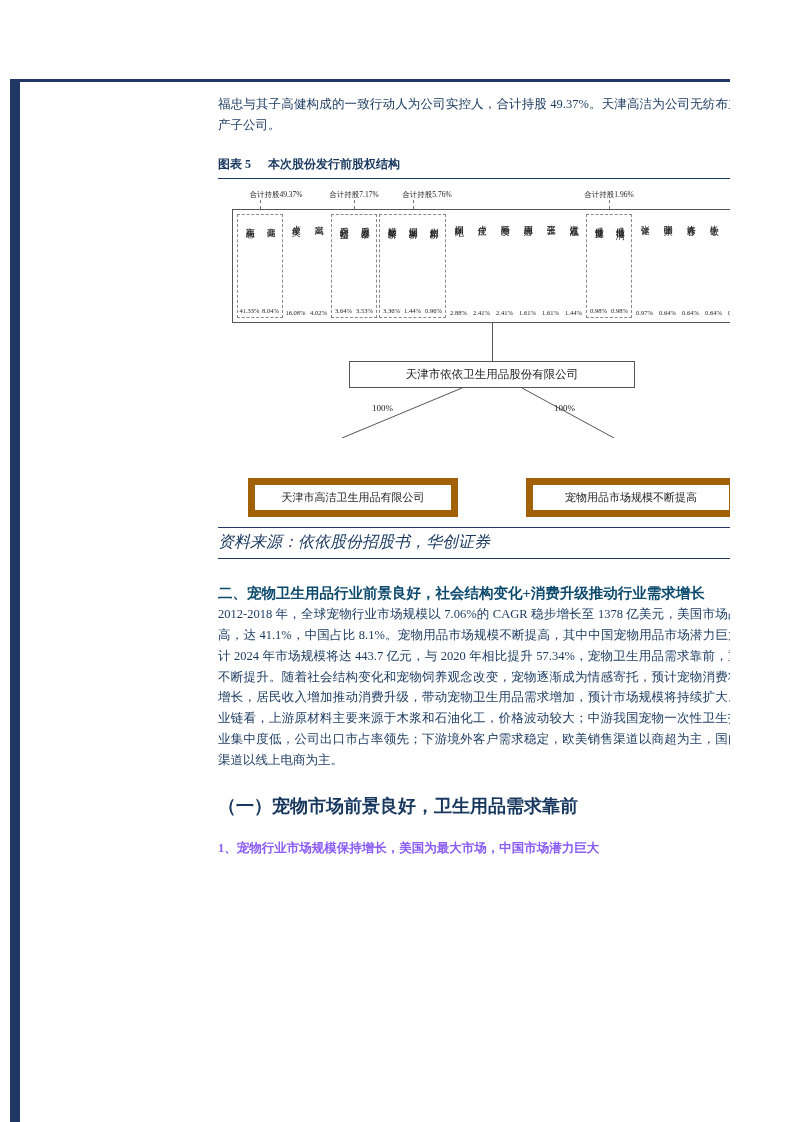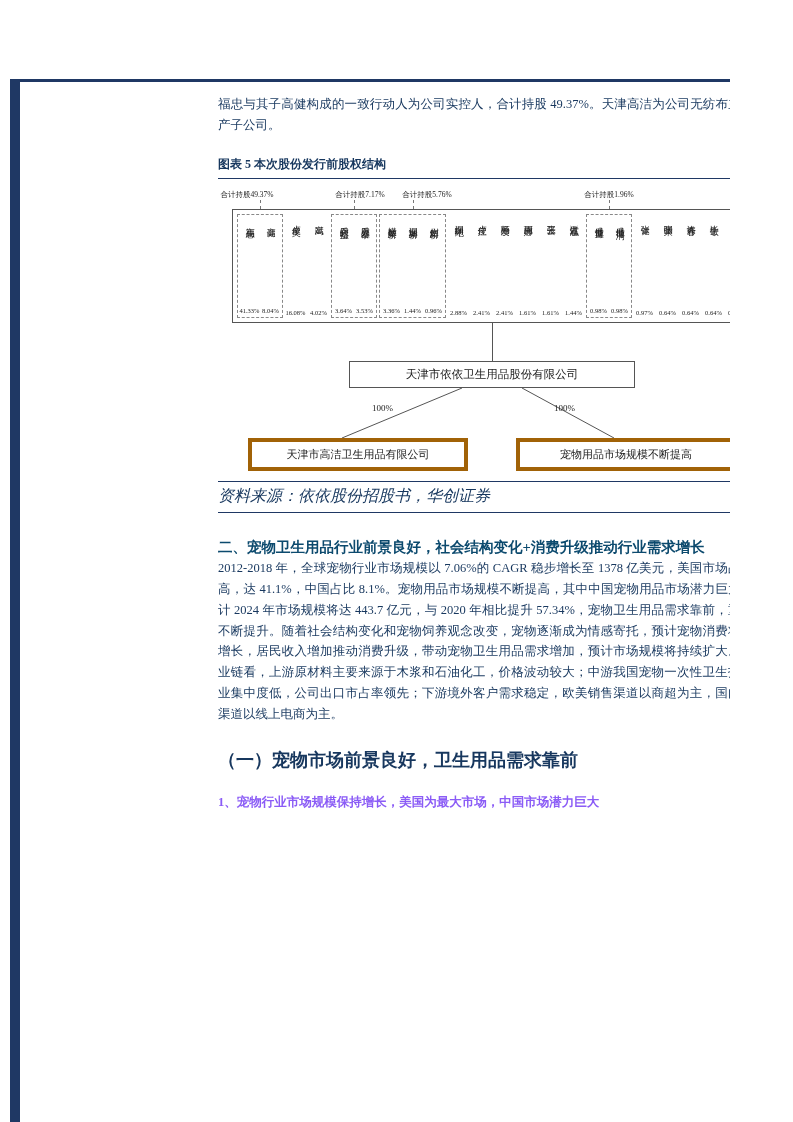--- a/index.html
+++ b/index.html
@@ -27,21 +27,21 @@
     text-align: justify; color: #17375E;
   }
   p.body-text b { color: #17375E; }
 
   
   .figure { margin-top: 20px; }
   .figure-header {
     font-size: 12px; font-weight: bold; color: #17375E;
     padding-bottom: 5px; border-bottom: 1.5px solid #1F3864;
   }
-  .figure-header .fig-label { }
+  .figure-header .fig-label { margin-right: 14px; }
 
   
   .diagram { position: relative; width: 540px; margin: 6px auto 0 auto; color: #222; }
   .labels-layer { position: relative; height: 24px; }
   .group-label {
     position: absolute; bottom: 9px; transform: translateX(-50%);
     font-size: 7.5px; white-space: nowrap; color: #222;
   }
   .group-tick { position: absolute; bottom: 0; height: 9px; width: 0; border-left: 1px dashed #777; }
   .outer-box { border: 1px solid #555; margin: 0 10px; }
@@ -61,22 +61,22 @@
     width: 260px; margin: 0 auto; border: 1px solid #555;
     text-align: center; font-size: 11.5px; padding: 5px 12px; background:#fff;
   }
   .subs-connectors { position: relative; height: 50px; }
   .subs-connectors svg { display: block; }
   .pct-label { position: absolute; font-size: 9px; color: #222; }
   .pct-label.left  { left: 150px; top: 15px; }
   .pct-label.right { left: 332px; top: 15px; }
   .subs-row { display: flex; justify-content: space-between; padding: 0 26px; }
   .sub-box {
-    width: 188px; border: 4px solid #a16207; text-align: center;
-    font-size: 11px; padding: 5px 12px; background:#fff;
+    width: 188px; border: 7px solid #a16207; text-align: center;
+    font-size: 11px; padding: 5px 4px; background:#fff;margin-top:40px;
   }
 
   .figure-source {
     margin-top: 10px;
     border-top: 1.5px solid #1F3864; border-bottom: 1.5px solid #1F3864;
     padding: 4px 0 5px 0;
     font-size: 16px; font-style: italic; color: #17375E;
   }
 
   h2.sec {
@@ -104,23 +104,23 @@
     <p class="body-text">福忠与其子高健构成的一致行动人为公司实控人，合计持股 49.37%。天津高洁为公司无纺布主要生产子公司。</p>
 
     <div class="figure">
       <div class="figure-header">
         <span class="fig-label">图表 5</span>
         <span class="fig-title">本次股份发行前股权结构</span>
       </div>
 
       <div class="diagram">
         <div class="labels-layer">
-            <div class="group-label" style="left: 25px;">合计持股49.37%</div>
+            <div class="group-label" style="left: 54px;">合计持股49.37%</div>
             <div class="group-tick" style="left: 38px;"></div>
-            <div class="group-label" style="left: 138px;">合计持股7.17%</div>
+            <div class="group-label" style="left: 132px;">合计持股7.17%</div>
             <div class="group-tick" style="left: 132px;"></div>
             <div class="group-label" style="left: 205px;">合计持股5.76%</div>
             <div class="group-tick" style="left: 190.5px;"></div>
             <div class="group-label" style="left: 387px;">合计持股1.96%</div>
             <div class="group-tick" style="left: 387px;"></div>
           </div>
 
         <div class="outer-box">
           <div class="units-row">
               <div class="unit-group">

